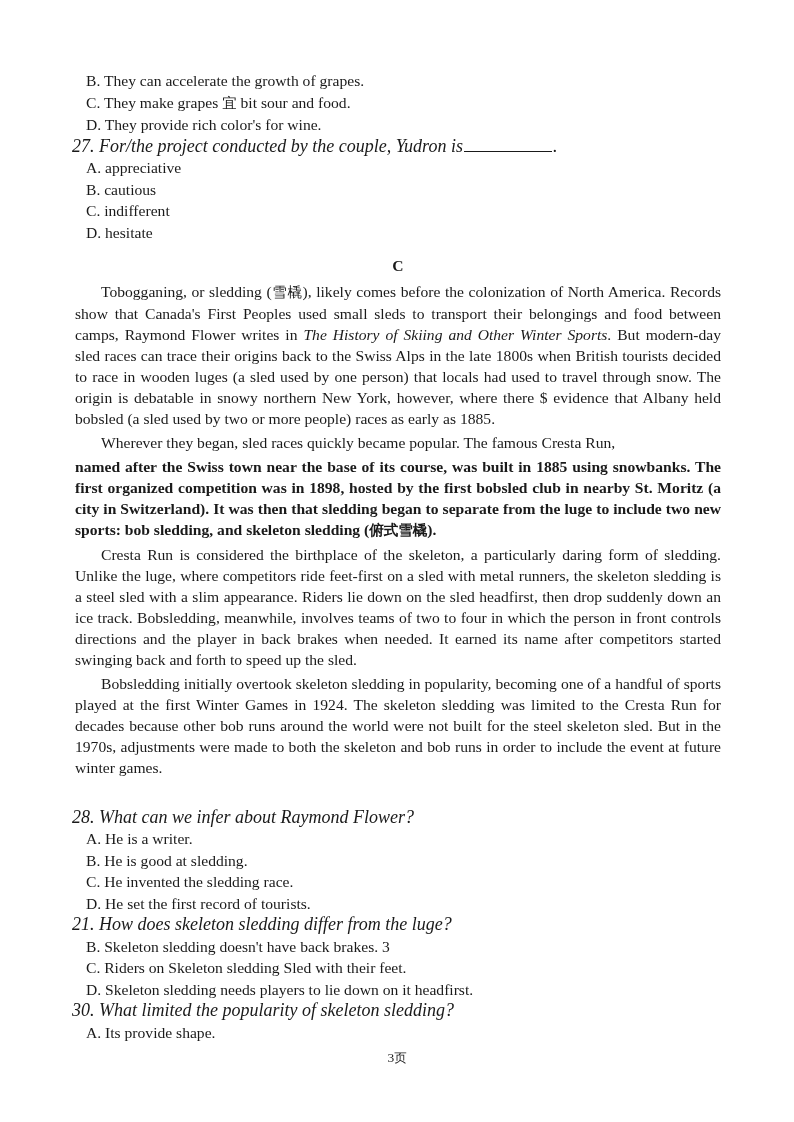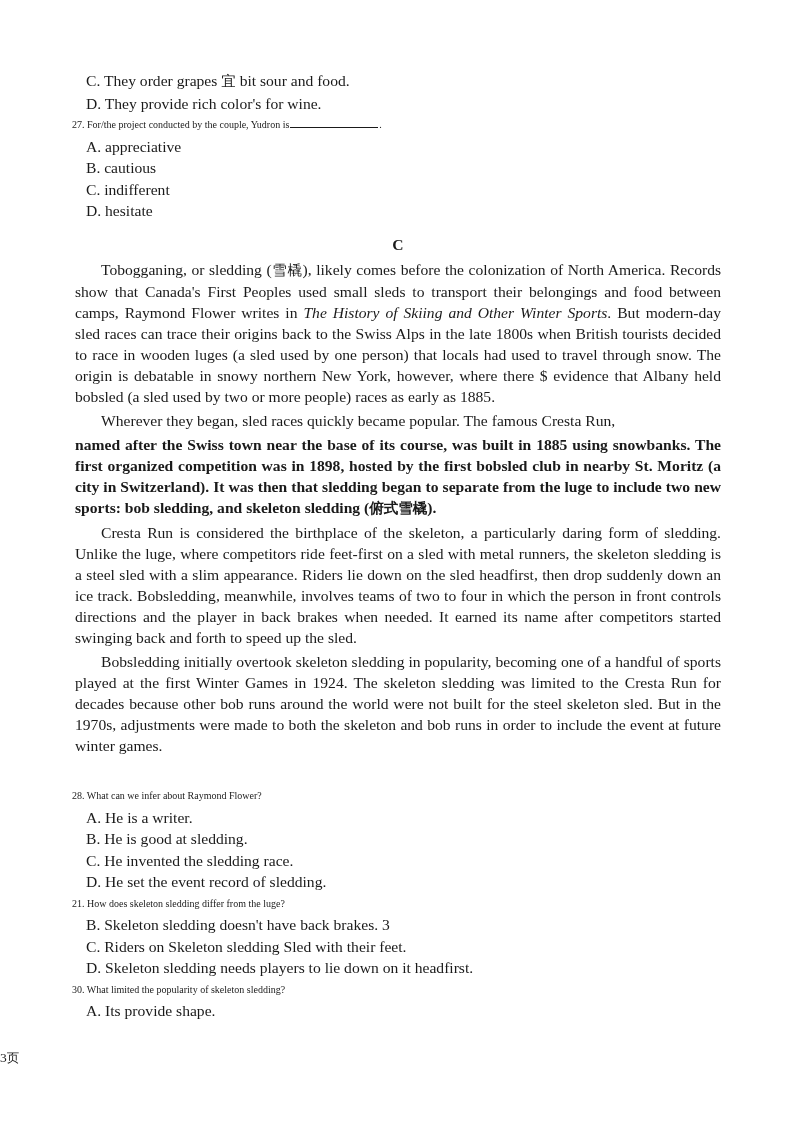--- a/index.html
+++ b/index.html
@@ -25,24 +25,25 @@
     top: 70px;
     width: 652px;
   }
   .opt {
     font-size: 15.6px;
     line-height: 21.5px;
     margin: 0 0 0 14px;
     white-space: pre-wrap;
   }
   .qline {
-    font-size: 10px;
+    font-size: 18px;
     line-height: 21.5px;
     margin: 0;
     white-space: pre-wrap;
+    font-style: italic;
   }
   .blank-underline {
     display: inline-block;
     width: 88px;
     border-bottom: 1px solid #1a1a1a;
     vertical-align: baseline;
     height: 0.85em;
     margin: 0 1px;
   }
   .section-letter {
@@ -71,36 +72,38 @@
   .cjk {
     font-family: "DejaVu Sans", "Liberation Sans", sans-serif;
     font-size: 14.5px;
   }
   .gap-lg { height: 26px; }
   .footer {
     position: absolute;
     left: 0;
     right: 0;
     top: 1050px;
+    text-align: center;
     font-size: 13.5px;
   }
   .footer .pg-num { font-weight: normal; }
   .footer .pg-unit {
     font-family: "DejaVu Sans", "Liberation Sans", sans-serif;
     font-size: 12.5px;
   }
 </style>
 </head>
 <body>
 
 <div class="page">
   <div class="content">
 
+    <p class="opt">B. They can accelerate the growth of grapes.</p>
 
-    <p class="opt"><span>C. They order grapes </span><span class="cjk">宜</span><span> bit sour and food.</span></p>
+    <p class="opt"><span>C. They make grapes </span><span class="cjk">宜</span><span> bit sour and food.</span></p>
 
     <p class="opt">D. They provide rich color's for wine.</p>
 
     <p class="qline"><span>27. For/the project conducted by the couple, Yudron is</span><span class="blank-underline"></span><span>.</span></p>
 
     <p class="opt">A. appreciative</p>
     <p class="opt">B. cautious</p>
     <p class="opt">C. indifferent</p>
     <p class="opt">D. hesitate</p>
 
@@ -111,21 +114,21 @@
     <p class="para noindent"><span>named after the Swiss town near the base of its course, was built in 1885 using snowbanks. The first organized competition was in 1898, hosted by the first bobsled club in nearby St. Moritz (a city in Switzerland). It was then that sledding began to separate from the luge to include two new sports: bob sledding, and skeleton sledding (</span><span class="cjk">俯式雪橇</span><span>).</span></p>
     <p class="para"><span>Cresta Run is considered the birthplace of the skeleton, a particularly daring form of sledding. Unlike the luge, where competitors ride feet-first on a sled with metal runners, the skeleton sledding is a steel sled with a slim appearance. Riders lie down on the sled headfirst, then drop suddenly down an ice track. Bobsledding, meanwhile, involves teams of two to four in which the person in front controls directions and the player in back brakes when needed. It earned its name after competitors started swinging back and forth to speed up the sled.</span></p>
     <p class="para"><span>Bobsledding initially overtook skeleton sledding in popularity, becoming one of a handful of sports played at the first Winter Games in 1924. The skeleton sledding was limited to the Cresta Run for decades because other bob runs around the world were not built for the steel skeleton sled. But in the 1970s, adjustments were made to both the skeleton and bob runs in order to include the event at future winter games.</span></p>
 
     <div class="gap-lg"></div>
 
     <p class="qline">28. What can we infer about Raymond Flower?</p>
     <p class="opt">A. He is a writer.</p>
     <p class="opt">B. He is good at sledding.</p>
     <p class="opt">C. He invented the sledding race.</p>
-    <p class="opt">D. He set the event record of sledding.</p>
+    <p class="opt">D. He set the first record of tourists.</p>
 
     <p class="qline">21. How does skeleton sledding differ from the luge?</p>
     <p class="opt">B. Skeleton sledding doesn't have back brakes. 3</p>
     <p class="opt">C. Riders on Skeleton sledding Sled with their feet.</p>
     <p class="opt">D. Skeleton sledding needs players to lie down on it headfirst.</p>
 
     <p class="qline">30. What limited the popularity of skeleton sledding?</p>
     <p class="opt">A. Its provide shape.</p>
 
   </div>

